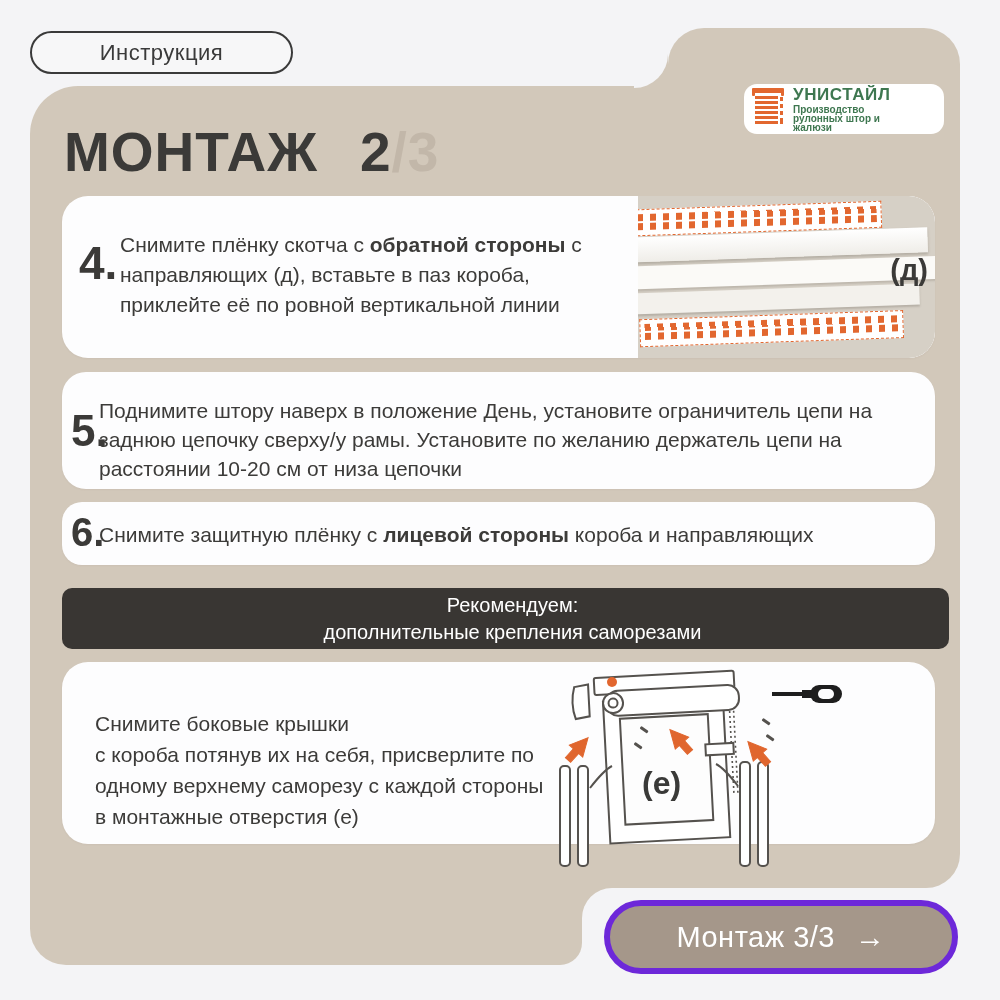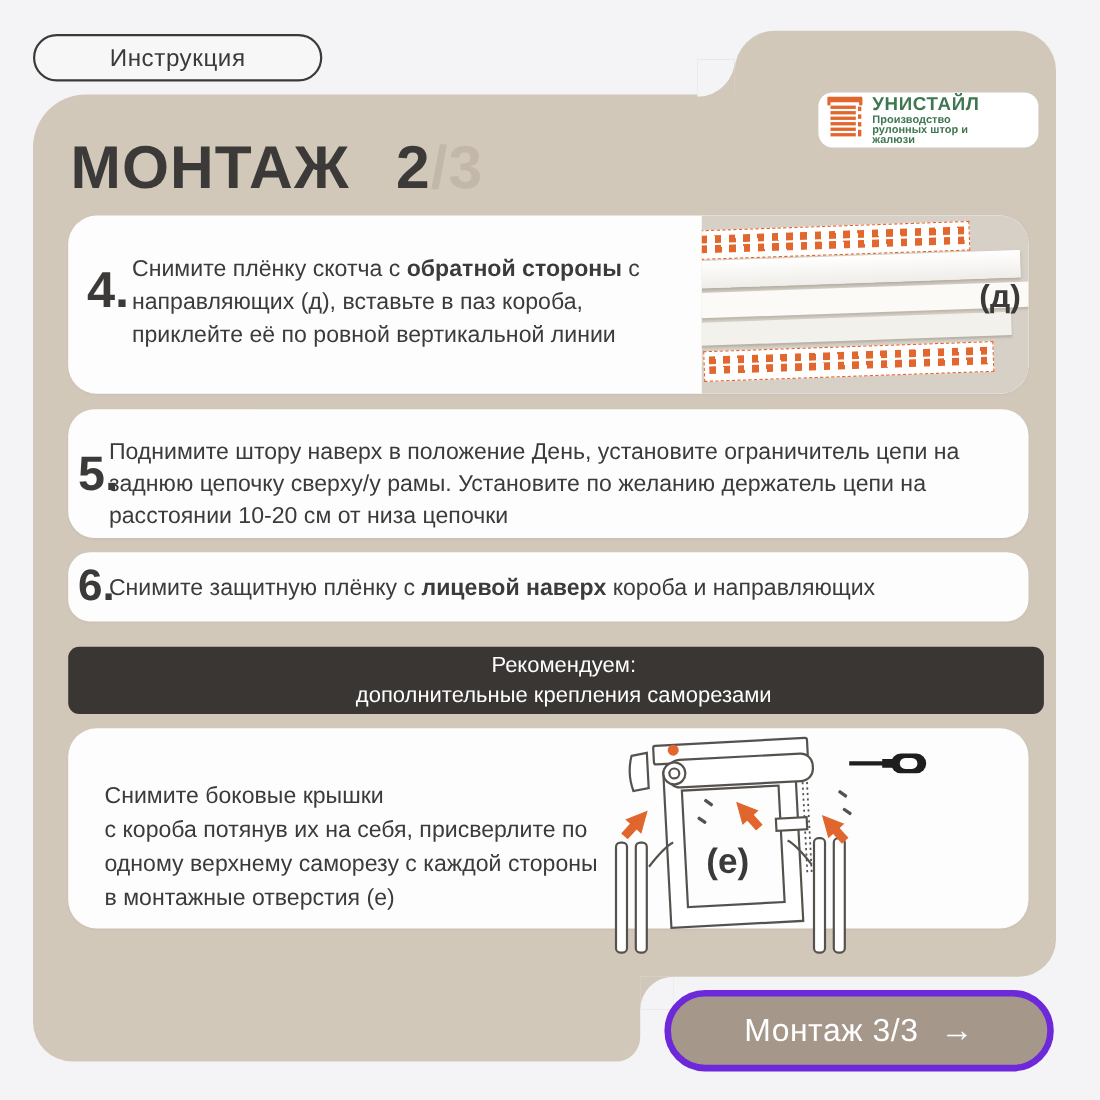--- a/index.html
+++ b/index.html
@@ -163,21 +163,21 @@
 </div>
 
 <div class="abs card card5">
   <div class="step-num n5">5.</div>
   <div class="step-text t5">Поднимите штору наверх в положение День, установите ограничитель цепи на заднюю цепочку сверху/у рамы. Установите по желанию держатель цепи на расстоянии 10-20 см от низа цепочки</div>
 </div>
 
 <div class="abs card card6">
   <div class="step-num n6">6.</div>
   <div class="step-text t6">
-    <span>Снимите защитную плёнку с </span><span class="b">лицевой наверх</span><span> короба и направляющих</span>
+    <span>Снимите защитную плёнку с </span><span class="b">лицевой стороны</span><span> короба и направляющих</span>
   </div>
 </div>
 
 <div class="abs banner">
   <span>Рекомендуем:</span>
   <span>дополнительные крепления саморезами</span>
 </div>
 
 <div class="abs card cardB">
   <div class="step-text tB">

